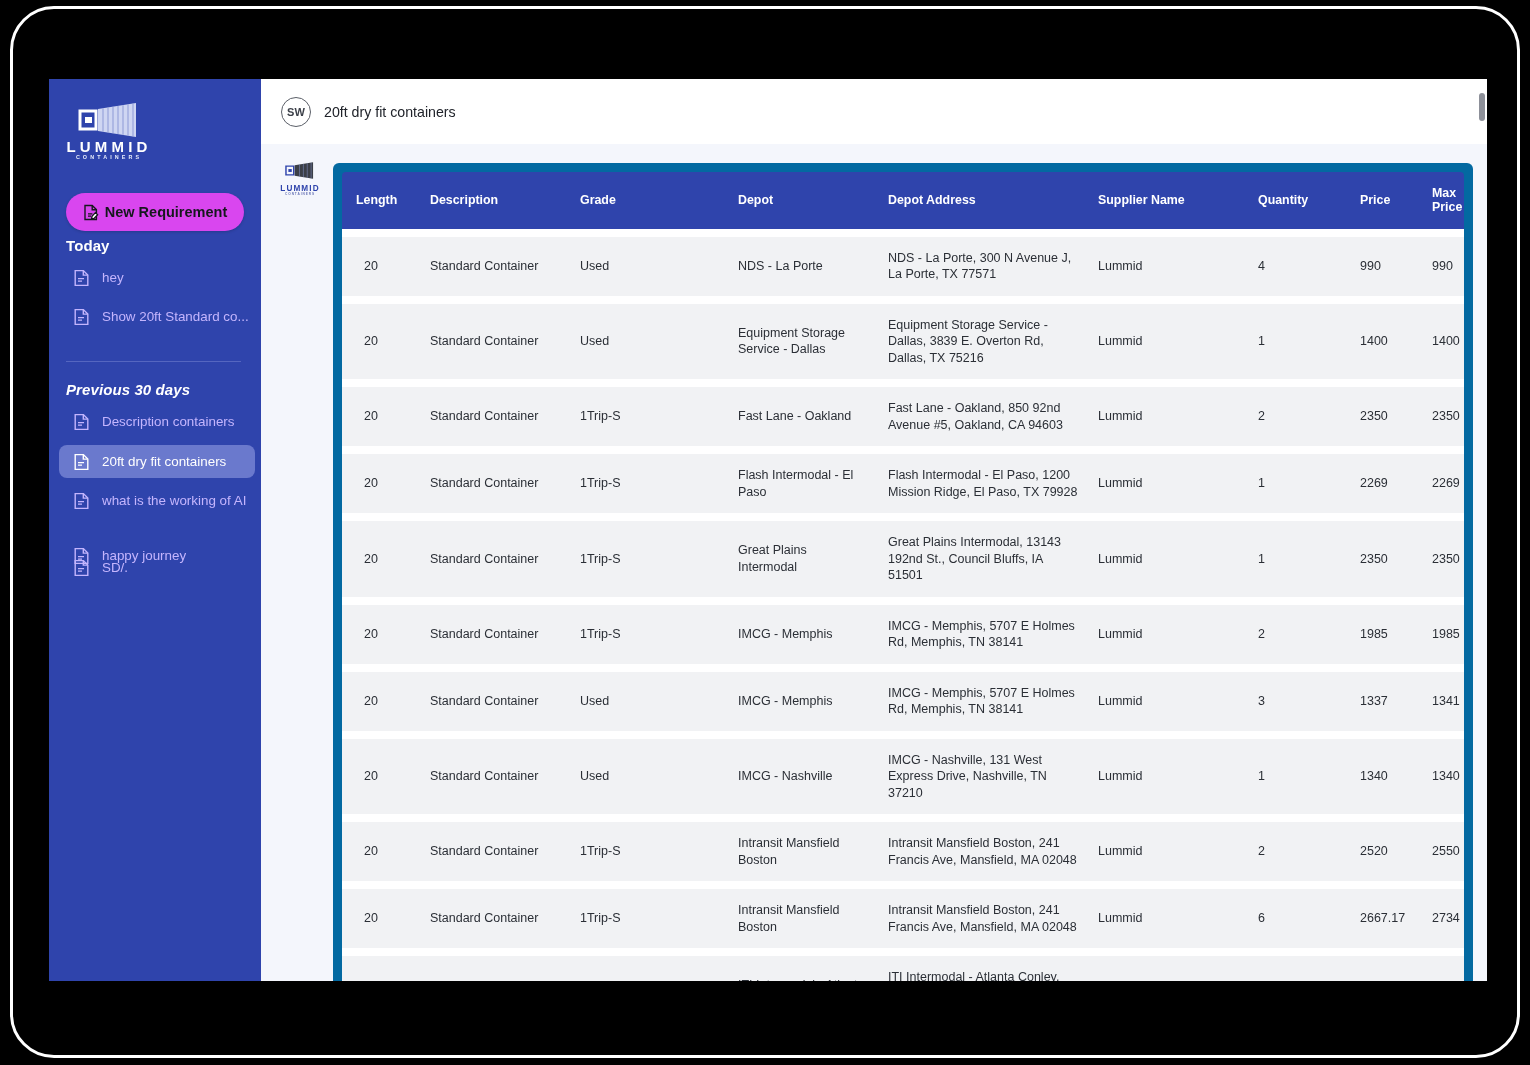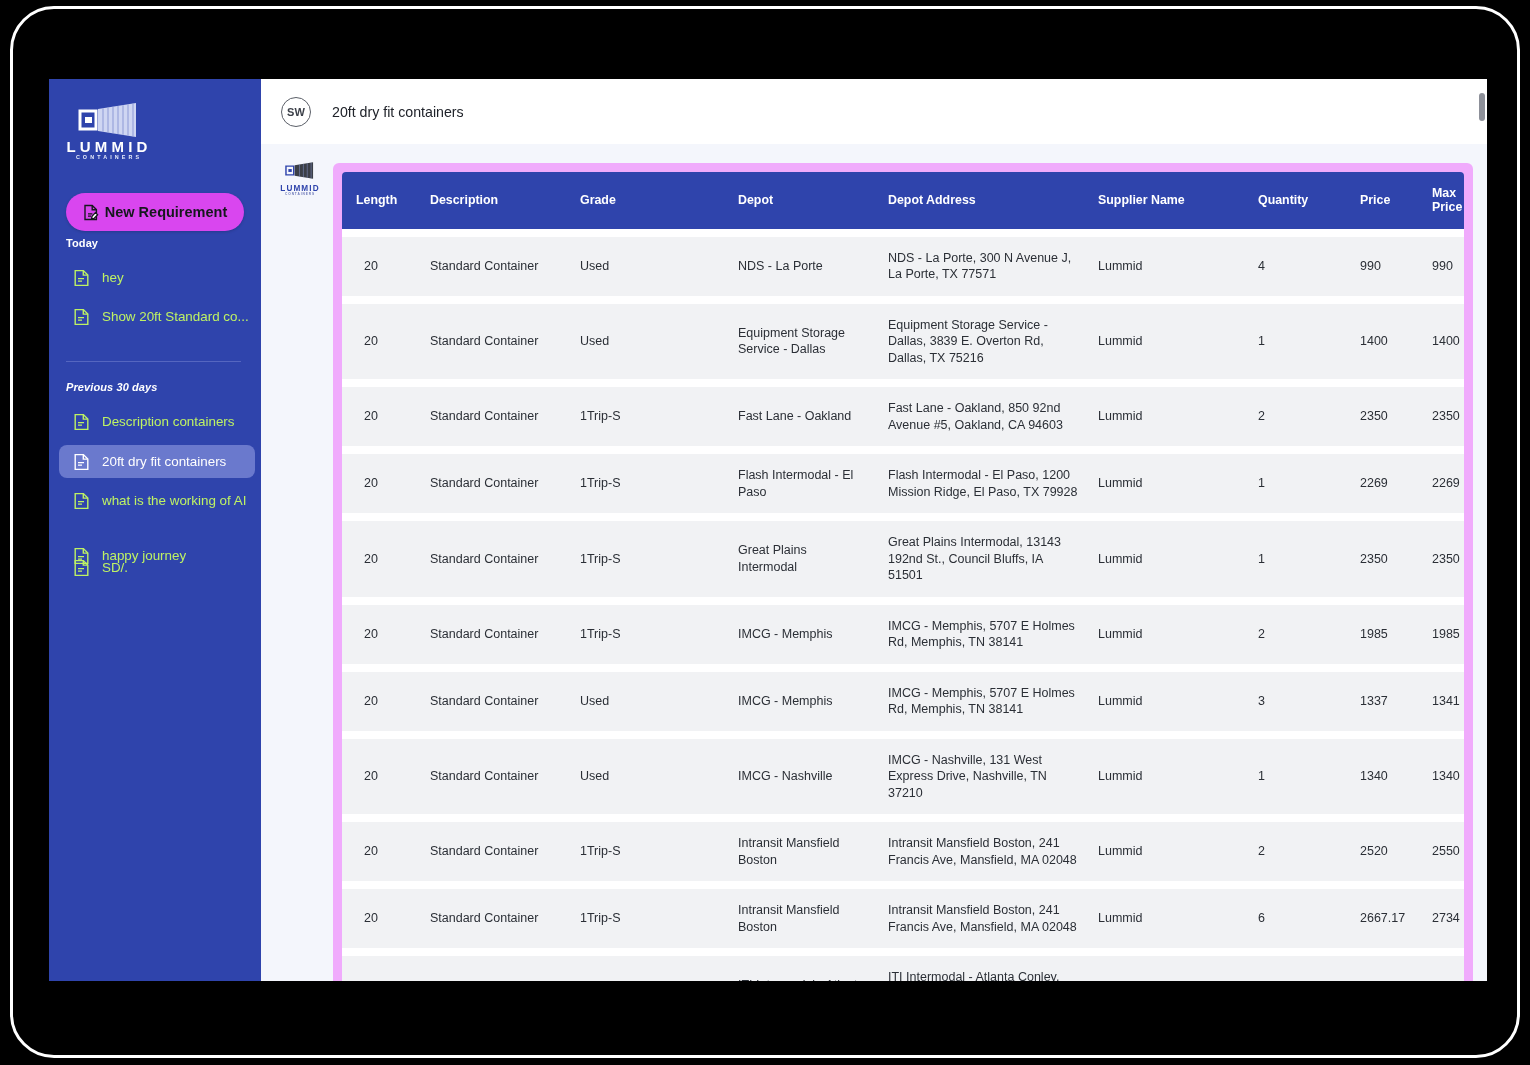--- a/index.html
+++ b/index.html
@@ -57,32 +57,32 @@
     border: none; border-radius: 19px;
     display: flex; align-items: center; justify-content: center;
     gap: 6px; cursor: pointer;
     font-size: 14.5px; font-weight: 600;
     font-family: "Liberation Sans", sans-serif;
     box-shadow: 0 1px 3px rgba(0,0,0,.18);
   }
 
   .group-label {
     position: absolute; left: 17px;
-    font-size: 11px; font-weight: 700; color: #ffffff;
+    font-size: 15px; font-weight: 700; color: #ffffff;
     letter-spacing: .1px;
   }
   #label-today { top: 158px; }
   #label-prev  { top: 302px; font-style: italic; }
 
   .chat-item {
     position: absolute; left: 10px;
     width: 196px; height: 33px;
     display: flex; align-items: center; gap: 12px;
     padding-left: 14px; border-radius: 8px;
-    color: #bef264; font-size: 13.4px;
+    color: #c4b5fd; font-size: 13.4px;
     cursor: pointer; white-space: nowrap; overflow: hidden;
   }
   .chat-item.active { background: #6a79cd; color: #ffffff; }
   .chat-item .doc-ico { flex: 0 0 auto; display: block; }
   .chat-item .lbl { overflow: hidden; text-overflow: ellipsis; }
 
   #divider {
     position: absolute; left: 17px; top: 282px;
     width: 175px; height: 1px; background: #5566c0;
   }
@@ -90,21 +90,21 @@
   
   #main {
     position: absolute; left: 212px; top: 0;
     width: 1226px; height: 902px;
     background: #f4f6fc;
   }
   #topbar {
     position: absolute; left: 0; top: 0;
     width: 1226px; height: 65px;
     background: #ffffff;
-    display: flex; align-items: center; gap: 21px;
+    display: flex; align-items: center; gap: 13px;
     padding-left: 20px;
   }
   #avatar {
     width: 30px; height: 30px; border-radius: 50%;
     border: 1.3px solid #5b5f68; color: #3c4049;
     display: flex; align-items: center; justify-content: center;
     font-size: 11px; font-weight: 600; letter-spacing: .2px;
     background: #ffffff;
   }
   #conv-title { font-size: 14.2px; color: #20232a; }
@@ -129,21 +129,21 @@
   }
   #content-logo .cl-sub {
     font-size: 3.2px; font-weight: 700; letter-spacing: .9px;
     color: #6b76b8; line-height: 1.1;
   }
 
   
   #table-card {
     position: absolute; left: 72px; top: 84px;
     width: 1140px; height: 818px;
-    background: #f0abfc;
+    background: #0369a1;
     border-radius: 6px 6px 0 0;
     padding: 9px 9px 0 9px;
     overflow: hidden;
   }
   #table-scroll {
     width: 1122px; height: 809px; overflow: hidden;
     border-radius: 4px 4px 0 0;
   }
   table { width: 1122px; border-collapse: collapse; table-layout: fixed; }
 

